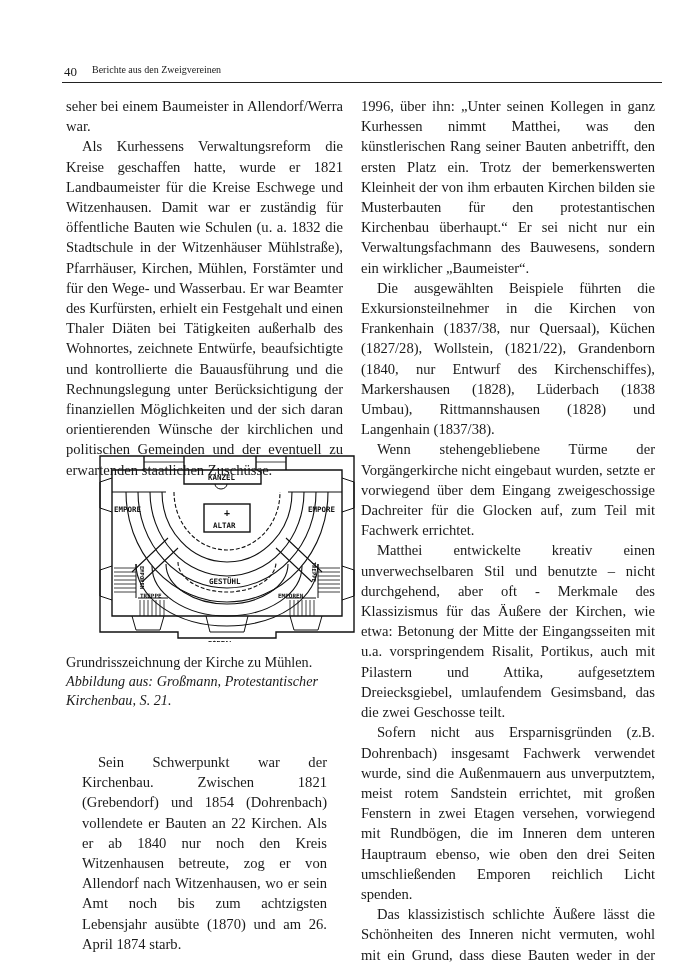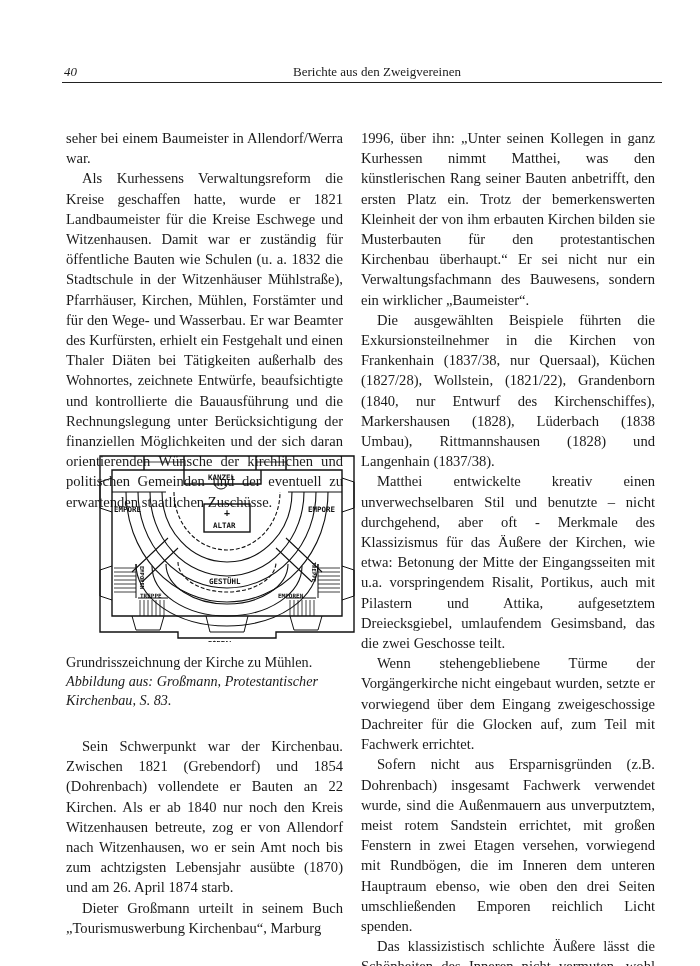--- a/index.html
+++ b/index.html
@@ -1,34 +1,34 @@
 <!DOCTYPE html>
 <html><head>
 <meta charset="utf-8">
 <style>
   html, body { margin:0; padding:0; }
   body {
     width:700px; height:966px; background:#ffffff; position:relative; overflow:hidden;
     font-family:"Liberation Serif", "DejaVu Serif", serif; color:#1a1a1a;
   }
   .header { position:absolute; left:62px; top:62px; width:600px; height:20px; border-bottom:1.4px solid #222; }
-  .page-num { position:absolute; left:2px; top:2px; font-size:13px;font-style:italic; }
-  .running-title { position:absolute; left:0; right:0; top:2px; text-align:center; font-size:13px; padding-left:30px; }
+  .page-num { position:absolute; left:2px; top:2px; font-size:13px; }
+  .running-title { position:absolute; left:0; right:0; top:2px; font-size:10px; padding-left:30px; }
   .col { position:absolute; top:96px; font-size:14.6px; line-height:20.2px; text-align:justify; }
   .col-left { left:66px; width:277px; }
   .col-right { left:361px; width:294px; }
   .col p { margin:0; }
   .col p.indent { text-indent:16px; }
-  .col p.cont { text-indent:0;margin-top:32px; }
+  .col p.cont { text-indent:0; }
   .figure { position:absolute; left:96px; top:452px; width:262px; height:190px; }
   .figure svg { width:100%; height:100%; }
   .caption { position:absolute; left:66px; top:653px; width:280px; font-size:14.2px; line-height:19px; }
   .caption .it { font-style:italic; }
   .col-left-bottom { position:absolute; left:66px; top:736px; width:277px; font-size:14.6px; line-height:20.2px; text-align:justify; }
-  .col-left-bottom p { margin:0; text-indent:16px; }
+  .col-left-bottom p { margin:16px; text-indent:16px; }
   .plan-label { font-family:"DejaVu Sans Mono", monospace; font-size:7.5px; font-weight:bold; fill:#111; }
 </style>
 </head>
 <body>
 
 <div class="header">
   <span class="page-num">40</span>
   <div class="running-title">Berichte aus den Zweigvereinen</div>
 </div>
 
@@ -98,28 +98,28 @@
     <text class="plan-label" x="44" y="146" style="font-size:6px">TREPPE</text>
     <text class="plan-label" x="182" y="146" style="font-size:6px">EMPOREN</text>
     <text class="plan-label" x="0" y="0" style="font-size:5.5px" transform="translate(44 114) rotate(90)">EMPOREN</text>
     <text class="plan-label" x="0" y="0" style="font-size:5.5px" transform="translate(216 110) rotate(90)">TREPPE</text>
     <text class="plan-label" x="112" y="194" style="font-size:7px">PORTAL</text>
   </svg>
 </div>
 
 <div class="caption">
   <div>Grundrisszeichnung der Kirche zu Mühlen.</div>
-  <div class="it">Abbildung aus: Großmann, Protestantischer Kirchenbau, S. 83.</div>
+  <div class="it">Abbildung aus: Großmann, Protestantischer Kirchenbau, S. 21.</div>
 </div>
 
 <div class="col-left-bottom">
   <p>Sein Schwerpunkt war der Kirchenbau. Zwischen 1821 (Grebendorf) und 1854 (Dohrenbach) vollendete er Bauten an 22 Kirchen. Als er ab 1840 nur noch den Kreis Witzenhausen betreute, zog er von Allendorf nach Witzenhausen, wo er sein Amt noch bis zum achtzigsten Lebensjahr ausübte (1870) und am 26. April 1874 starb.</p>
   <p>Dieter Großmann urteilt in seinem Buch „Tourismuswerbung Kirchenbau“, Marburg</p>
 </div>
 
 <div class="col col-right">
   <p class="cont">1996, über ihn: „Unter seinen Kollegen in ganz Kurhessen nimmt Matthei, was den künstlerischen Rang seiner Bauten anbetrifft, den ersten Platz ein. Trotz der bemerkenswerten Kleinheit der von ihm erbauten Kirchen bilden sie Musterbauten für den protestantischen Kirchenbau überhaupt.“ Er sei nicht nur ein Verwaltungsfachmann des Bauwesens, sondern ein wirklicher „Baumeister“.</p>
   <p class="indent">Die ausgewählten Beispiele führten die Exkursionsteilnehmer in die Kirchen von Frankenhain (1837/38, nur Quersaal), Küchen (1827/28), Wollstein, (1821/22), Grandenborn (1840, nur Entwurf des Kirchenschiffes), Markershausen (1828), Lüderbach (1838 Umbau), Rittmannshausen (1828) und Langenhain (1837/38).</p>
+  <p class="indent">Wenn stehengebliebene Türme der Vorgängerkirche nicht eingebaut wurden, setzte er vorwiegend über dem Eingang zweigeschossige Dachreiter für die Glocken auf, zum Teil mit Fachwerk errichtet.</p>
   <p class="indent">Matthei entwickelte kreativ einen unverwechselbaren Stil und benutzte – nicht durchgehend, aber oft - Merkmale des Klassizismus für das Äußere der Kirchen, wie etwa: Betonung der Mitte der Eingangsseiten mit u.a. vorspringendem Risalit, Portikus, auch mit Pilastern und Attika, aufgesetztem Dreiecksgiebel, umlaufendem Gesimsband, das die zwei Geschosse teilt.</p>
-  <p class="indent">Wenn stehengebliebene Türme der Vorgängerkirche nicht eingebaut wurden, setzte er vorwiegend über dem Eingang zweigeschossige Dachreiter für die Glocken auf, zum Teil mit Fachwerk errichtet.</p>
   <p class="indent">Sofern nicht aus Ersparnisgründen (z.B. Dohrenbach) insgesamt Fachwerk verwendet wurde, sind die Außenmauern aus unverputztem, meist rotem Sandstein errichtet, mit großen Fenstern in zwei Etagen versehen, vorwiegend mit Rundbögen, die im Inneren dem unteren Hauptraum ebenso, wie oben den drei Seiten umschließenden Emporen reichlich Licht spenden.</p>
   <p class="indent">Das klassizistisch schlichte Äußere lässt die Schönheiten des Inneren nicht vermuten, wohl mit ein Grund, dass diese Bauten weder in der Literatur noch in der Tourismuswerbung eine angemessene Würdigung erfahren.</p>
 </div>
 
 </body></html>

